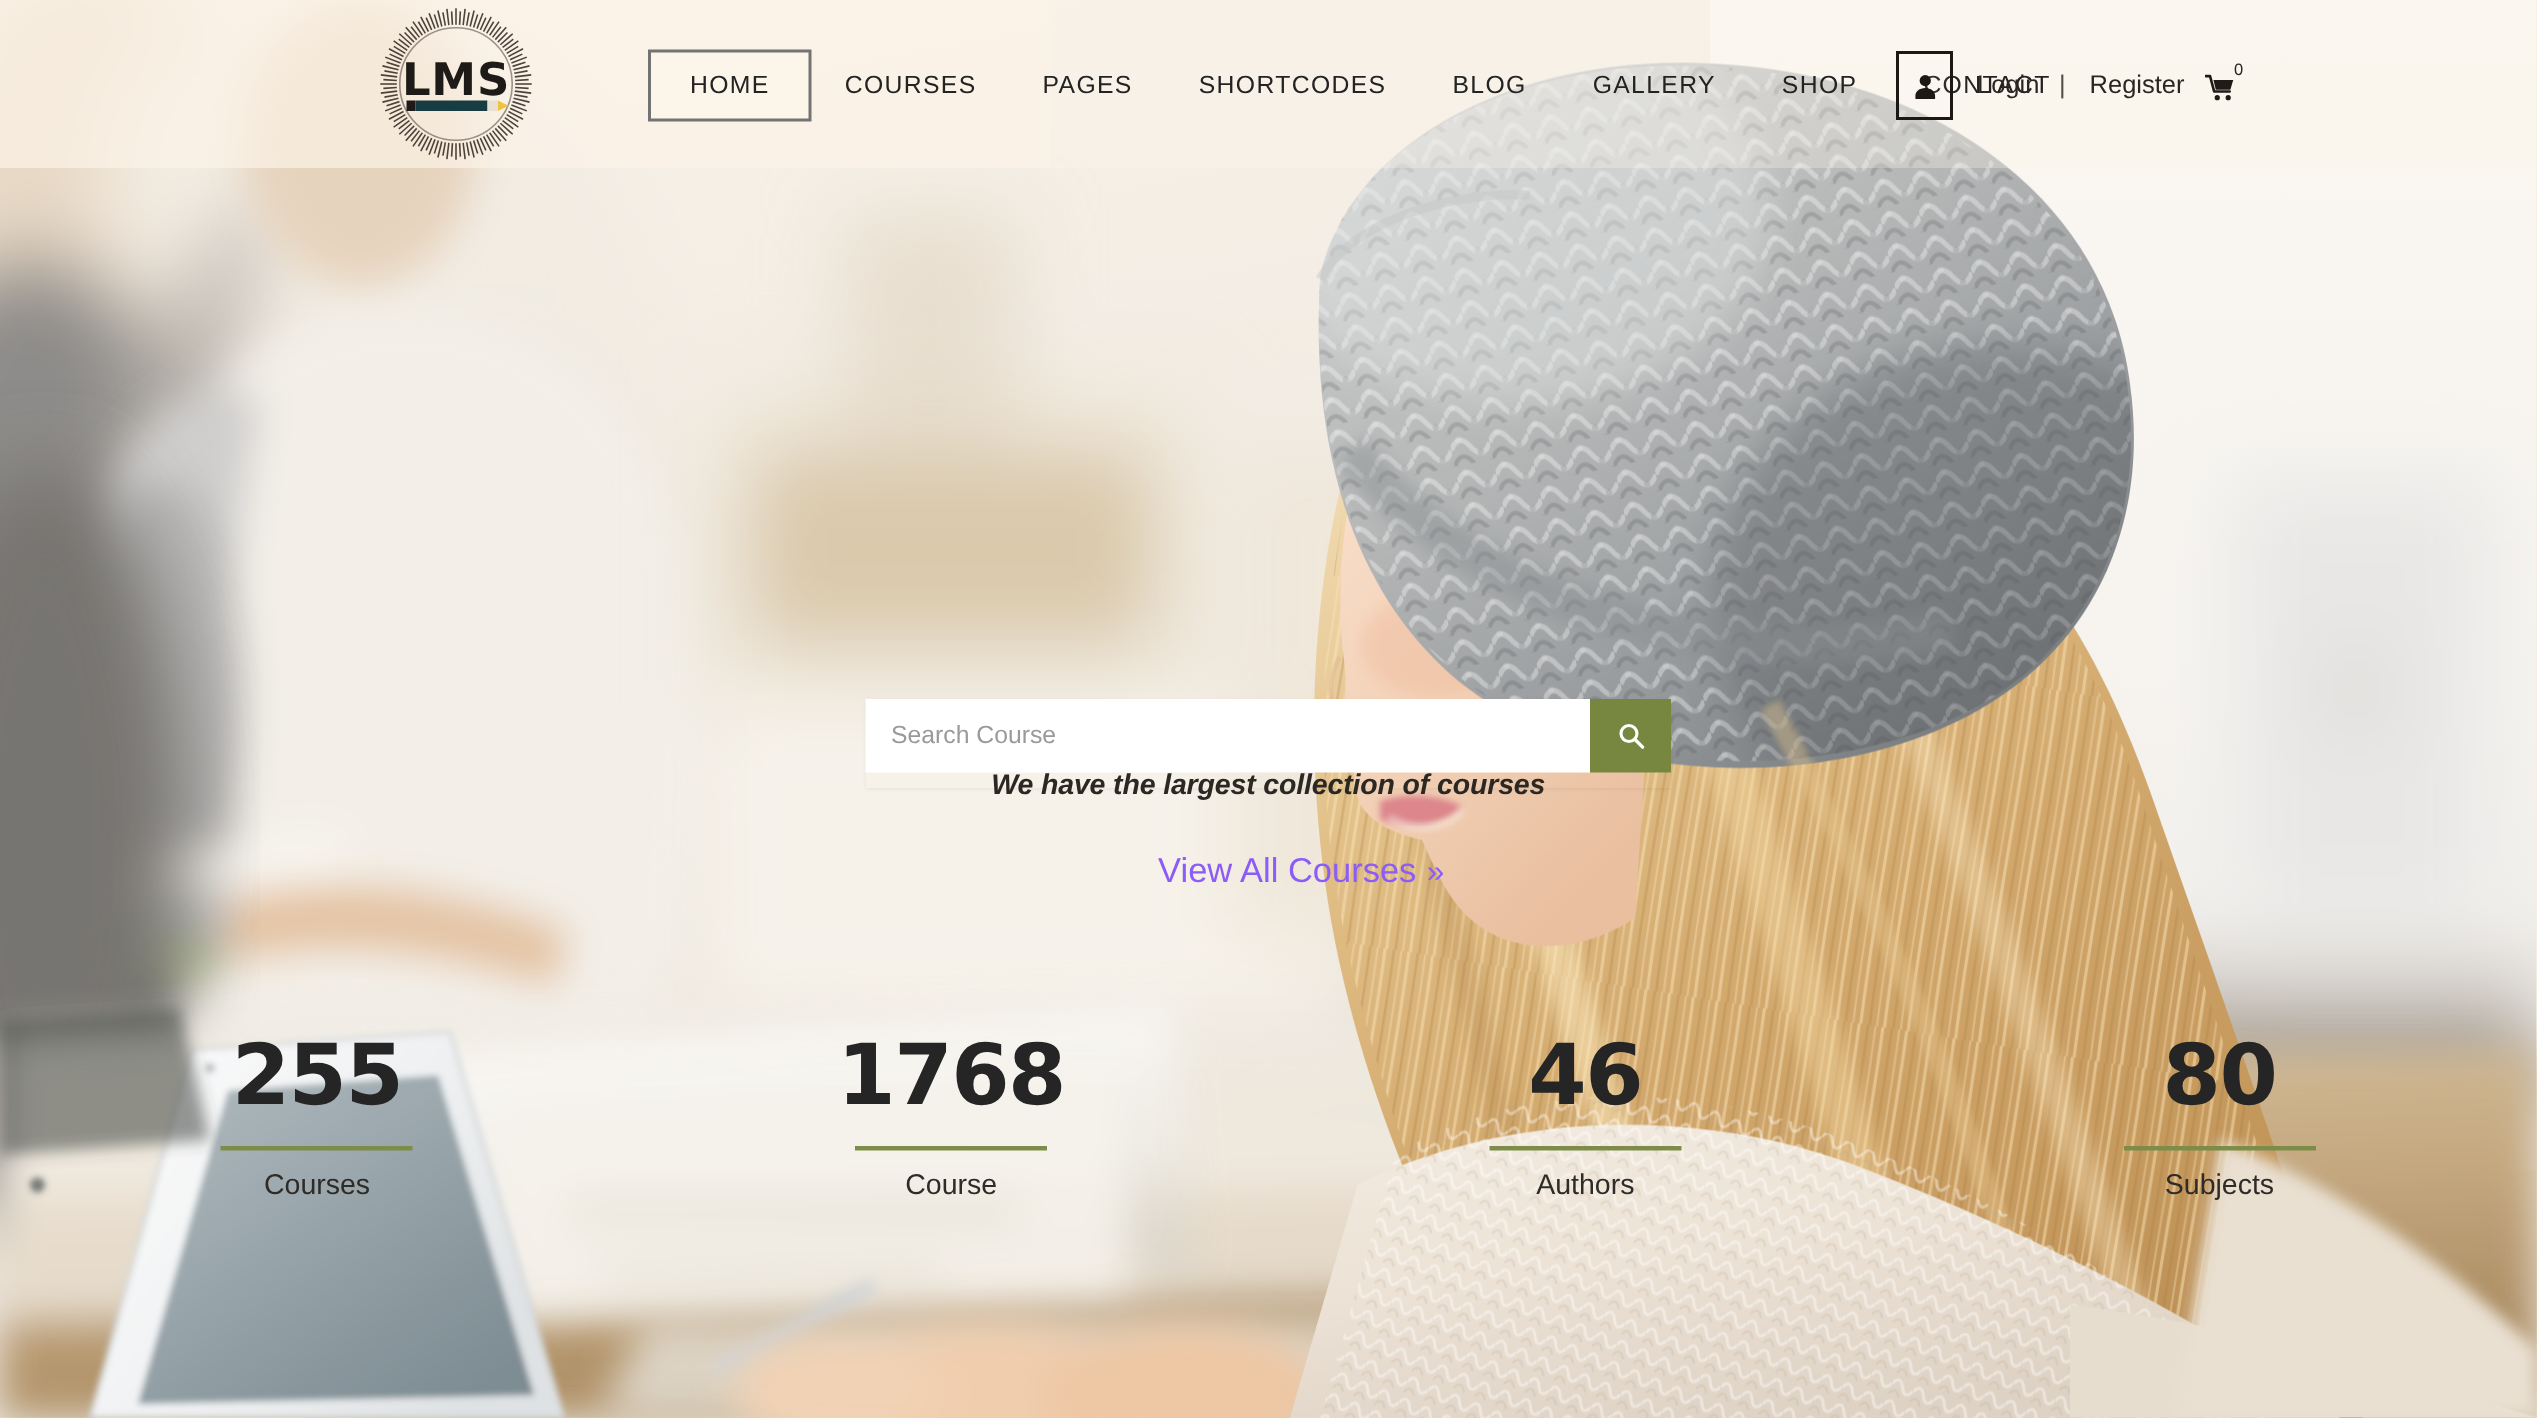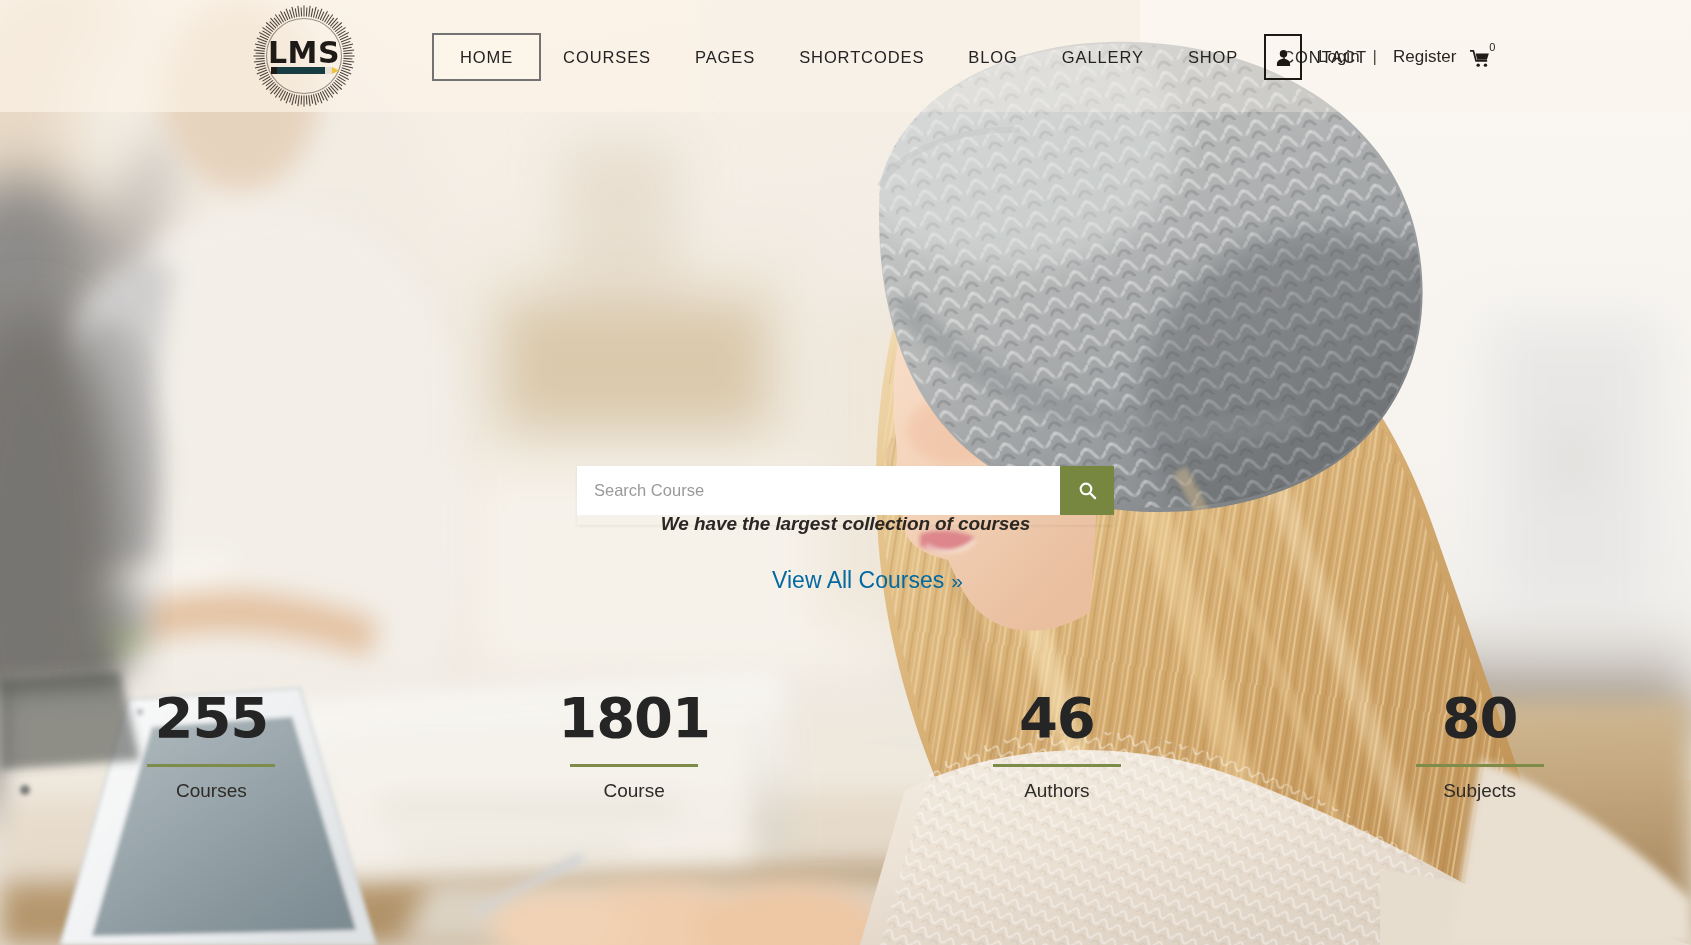--- a/index.html
+++ b/index.html
@@ -127,21 +127,21 @@
     z-index:25;
     letter-spacing:-.1px;
   }
   #view-all {
     position:absolute; top:567px; left:0; width:1691px;
     text-align:center;
     z-index:25;
   }
   #view-all-link {
     font-size:23px;
-    color:#0369a1;
+    color:#8b5cf6;
     text-decoration:none;
     cursor:pointer;
     font-weight:400;
     margin-left:44px;
   }
   #view-all-link .chev { font-size:21px; margin-left:7px; }
 
   
   #stats {
     position:absolute; top:690px; left:0;
@@ -686,21 +686,21 @@
   </a>
 </div>
 
 <div id="stats">
     <div class="stat">
       <div class="stat-num">255</div>
       <div class="stat-rule"></div>
       <div class="stat-label">Courses</div>
     </div>
     <div class="stat">
-      <div class="stat-num">1801</div>
+      <div class="stat-num">1768</div>
       <div class="stat-rule"></div>
       <div class="stat-label">Course</div>
     </div>
     <div class="stat">
       <div class="stat-num">46</div>
       <div class="stat-rule"></div>
       <div class="stat-label">Authors</div>
     </div>
     <div class="stat">
       <div class="stat-num">80</div>

